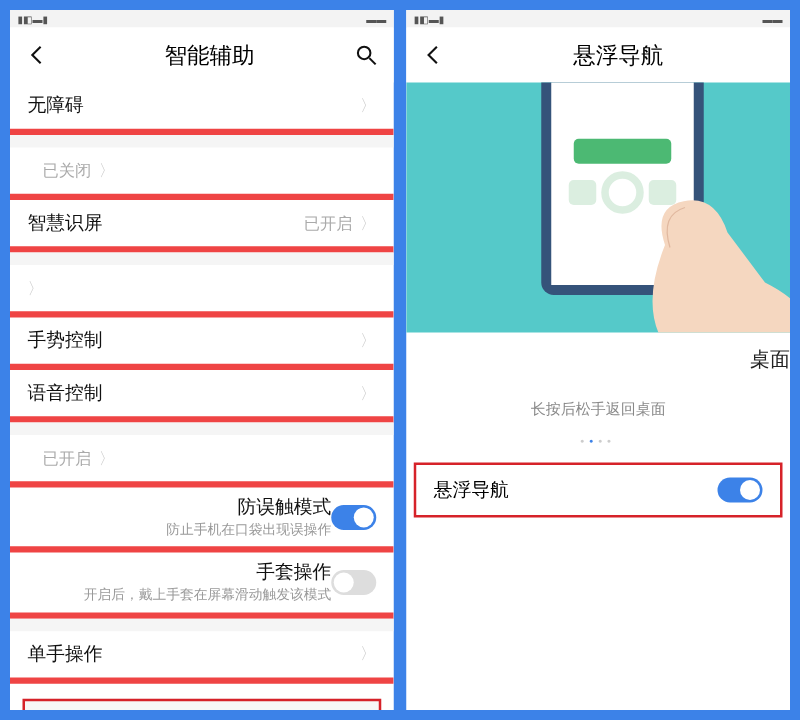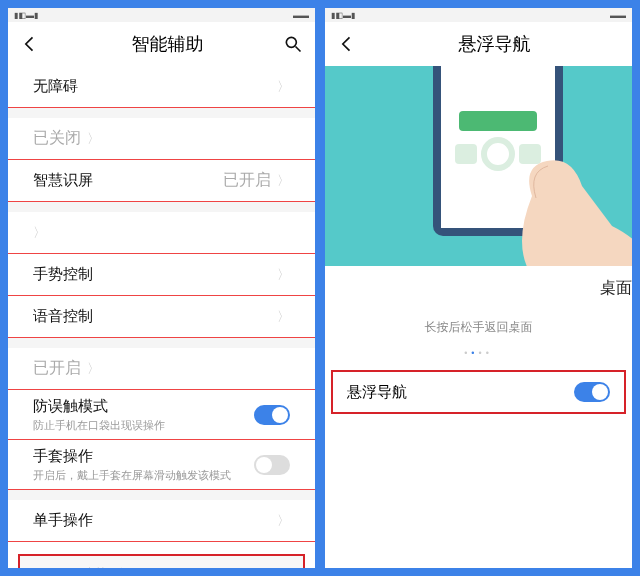--- a/index.html
+++ b/index.html
@@ -47,29 +47,29 @@
     margin-left: 12px;
     flex: 1;
     text-align: center;
   }
   .search-icon { width: 20px; height: 20px; }
   .search-icon svg, .back svg { width: 100%; height: 100%; }
   .list { flex: 1; overflow: hidden; }
   .row {
     display: flex;
     align-items: center;
-    padding: 0 25px;
+    padding: 0 14px;
     min-height: 42px;
-    border-bottom: 1px solid #ef4444;
-  }
-  .row.tall { min-height: 50px; padding-top: 6px; padding-bottom: 6px; }
+    border-bottom: 5px solid #ef4444;
+  }
+  .row.tall { min-height: 50px; padding-top: 6px; padding-bottom: 6px; text-align: right; }
   .row .label { flex: 1; font-size: 15px; color: #111; }
   .row .sub { font-size: 11px; color: #999; margin-top: 2px; line-height: 1.3; }
   .row .col { flex: 1; display: flex; flex-direction: column; }
-  .row .value { font-size: 16px; color: #aaa; margin-right: 6px; }
+  .row .value { font-size: 13px; color: #aaa; margin-right: 6px; margin-left: 12px; }
   .chev { color: #ccc; font-size: 13px; }
   .section-gap { height: 10px; background: #f5f5f5; }
   .toggle {
     width: 36px; height: 20px; border-radius: 10px; position: relative;
   }
   .toggle.on { background: #3c82e8; }
   .toggle.off { background: #ddd; }
   .toggle::after {
     content: ""; position: absolute; top: 2px; width: 16px; height: 16px;
     border-radius: 50%; background: #fff;

